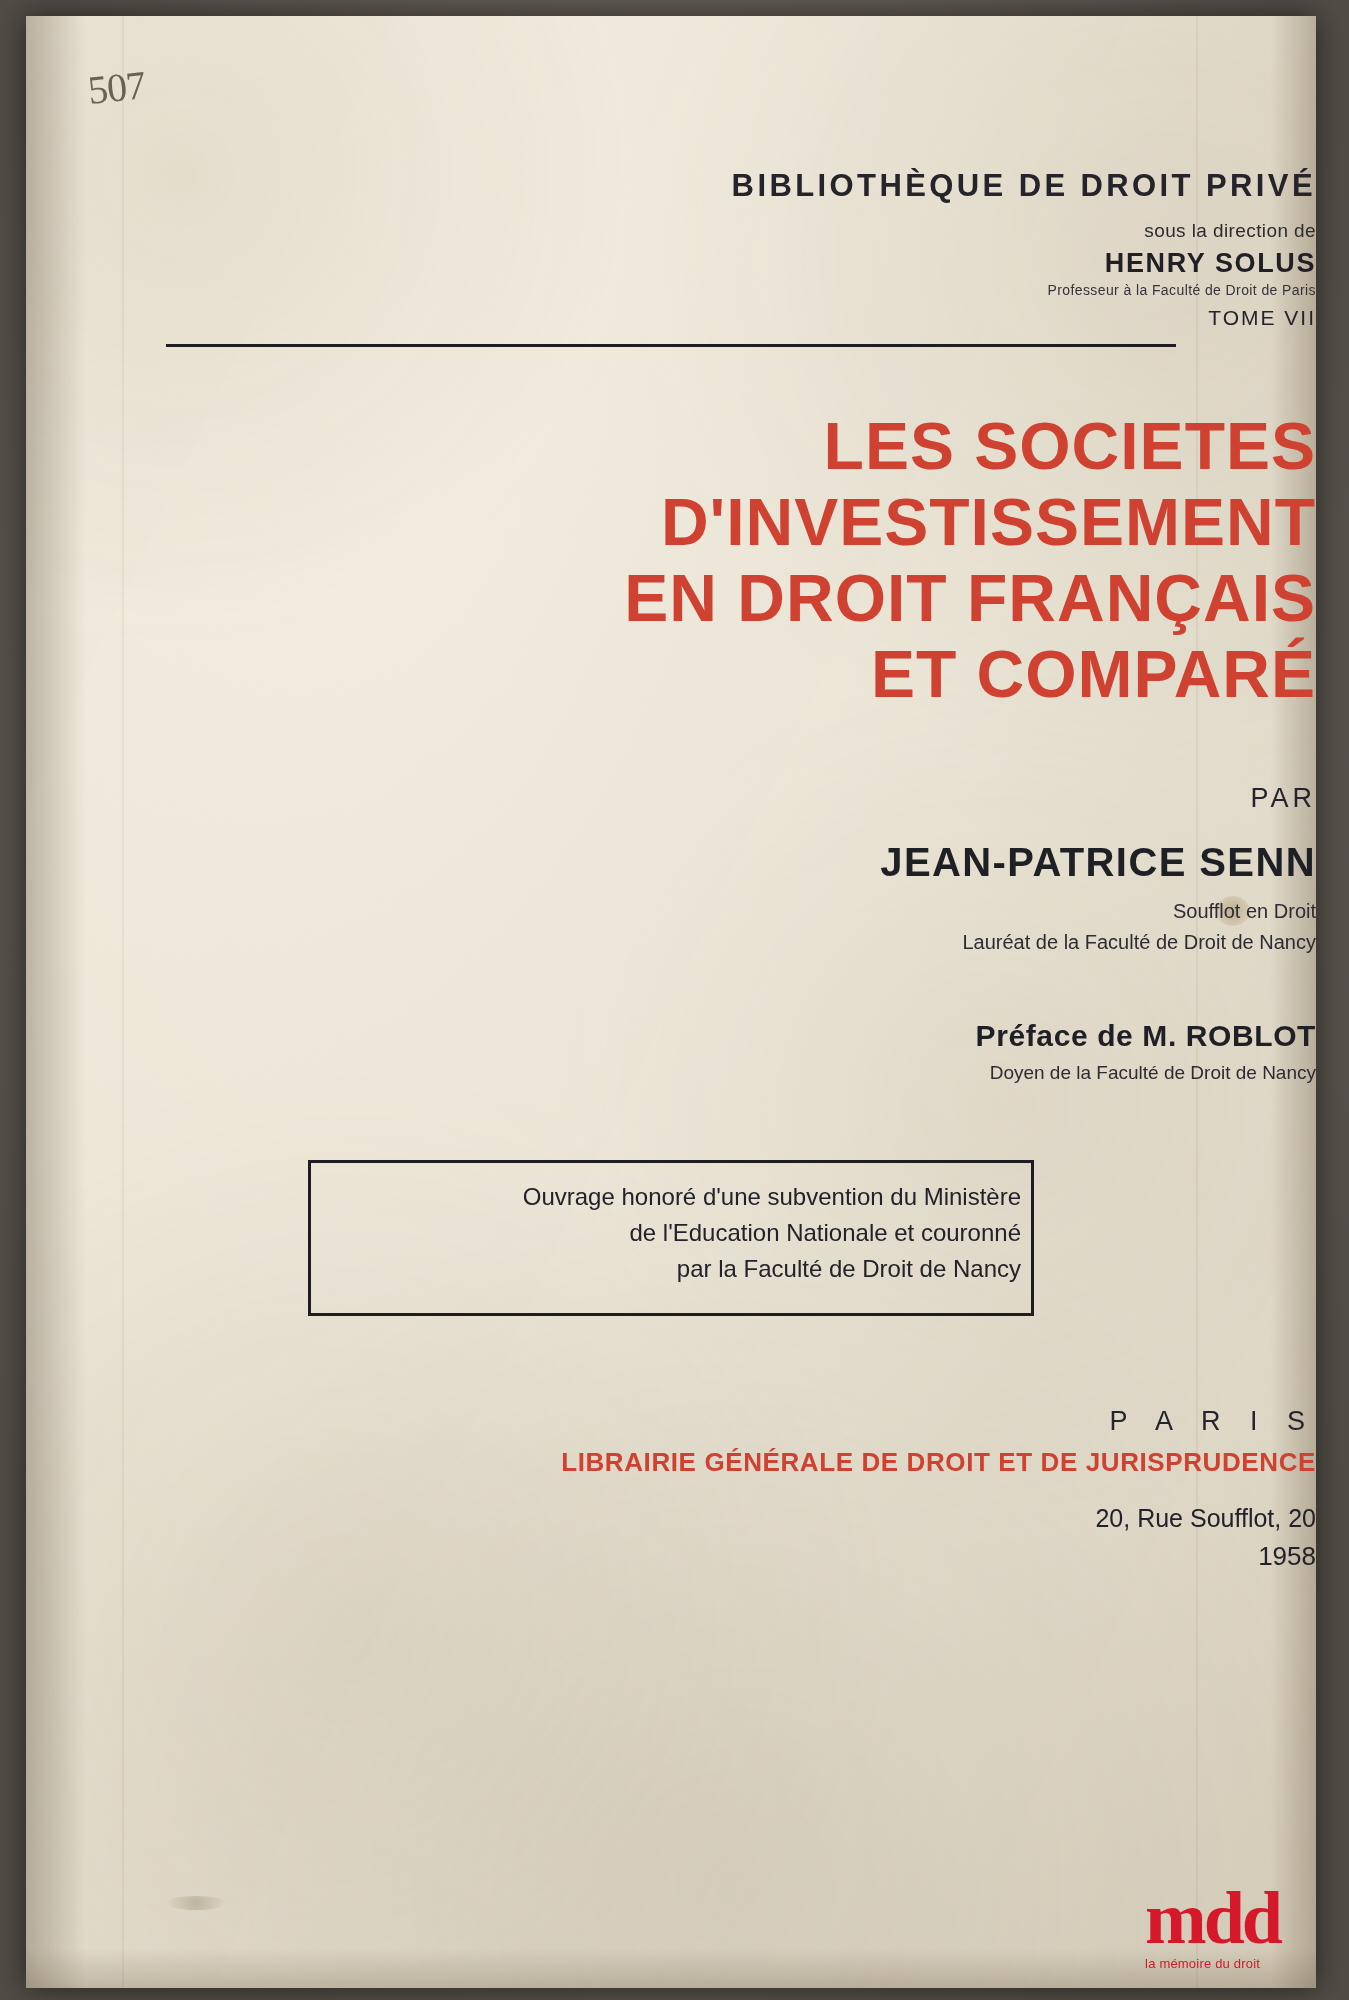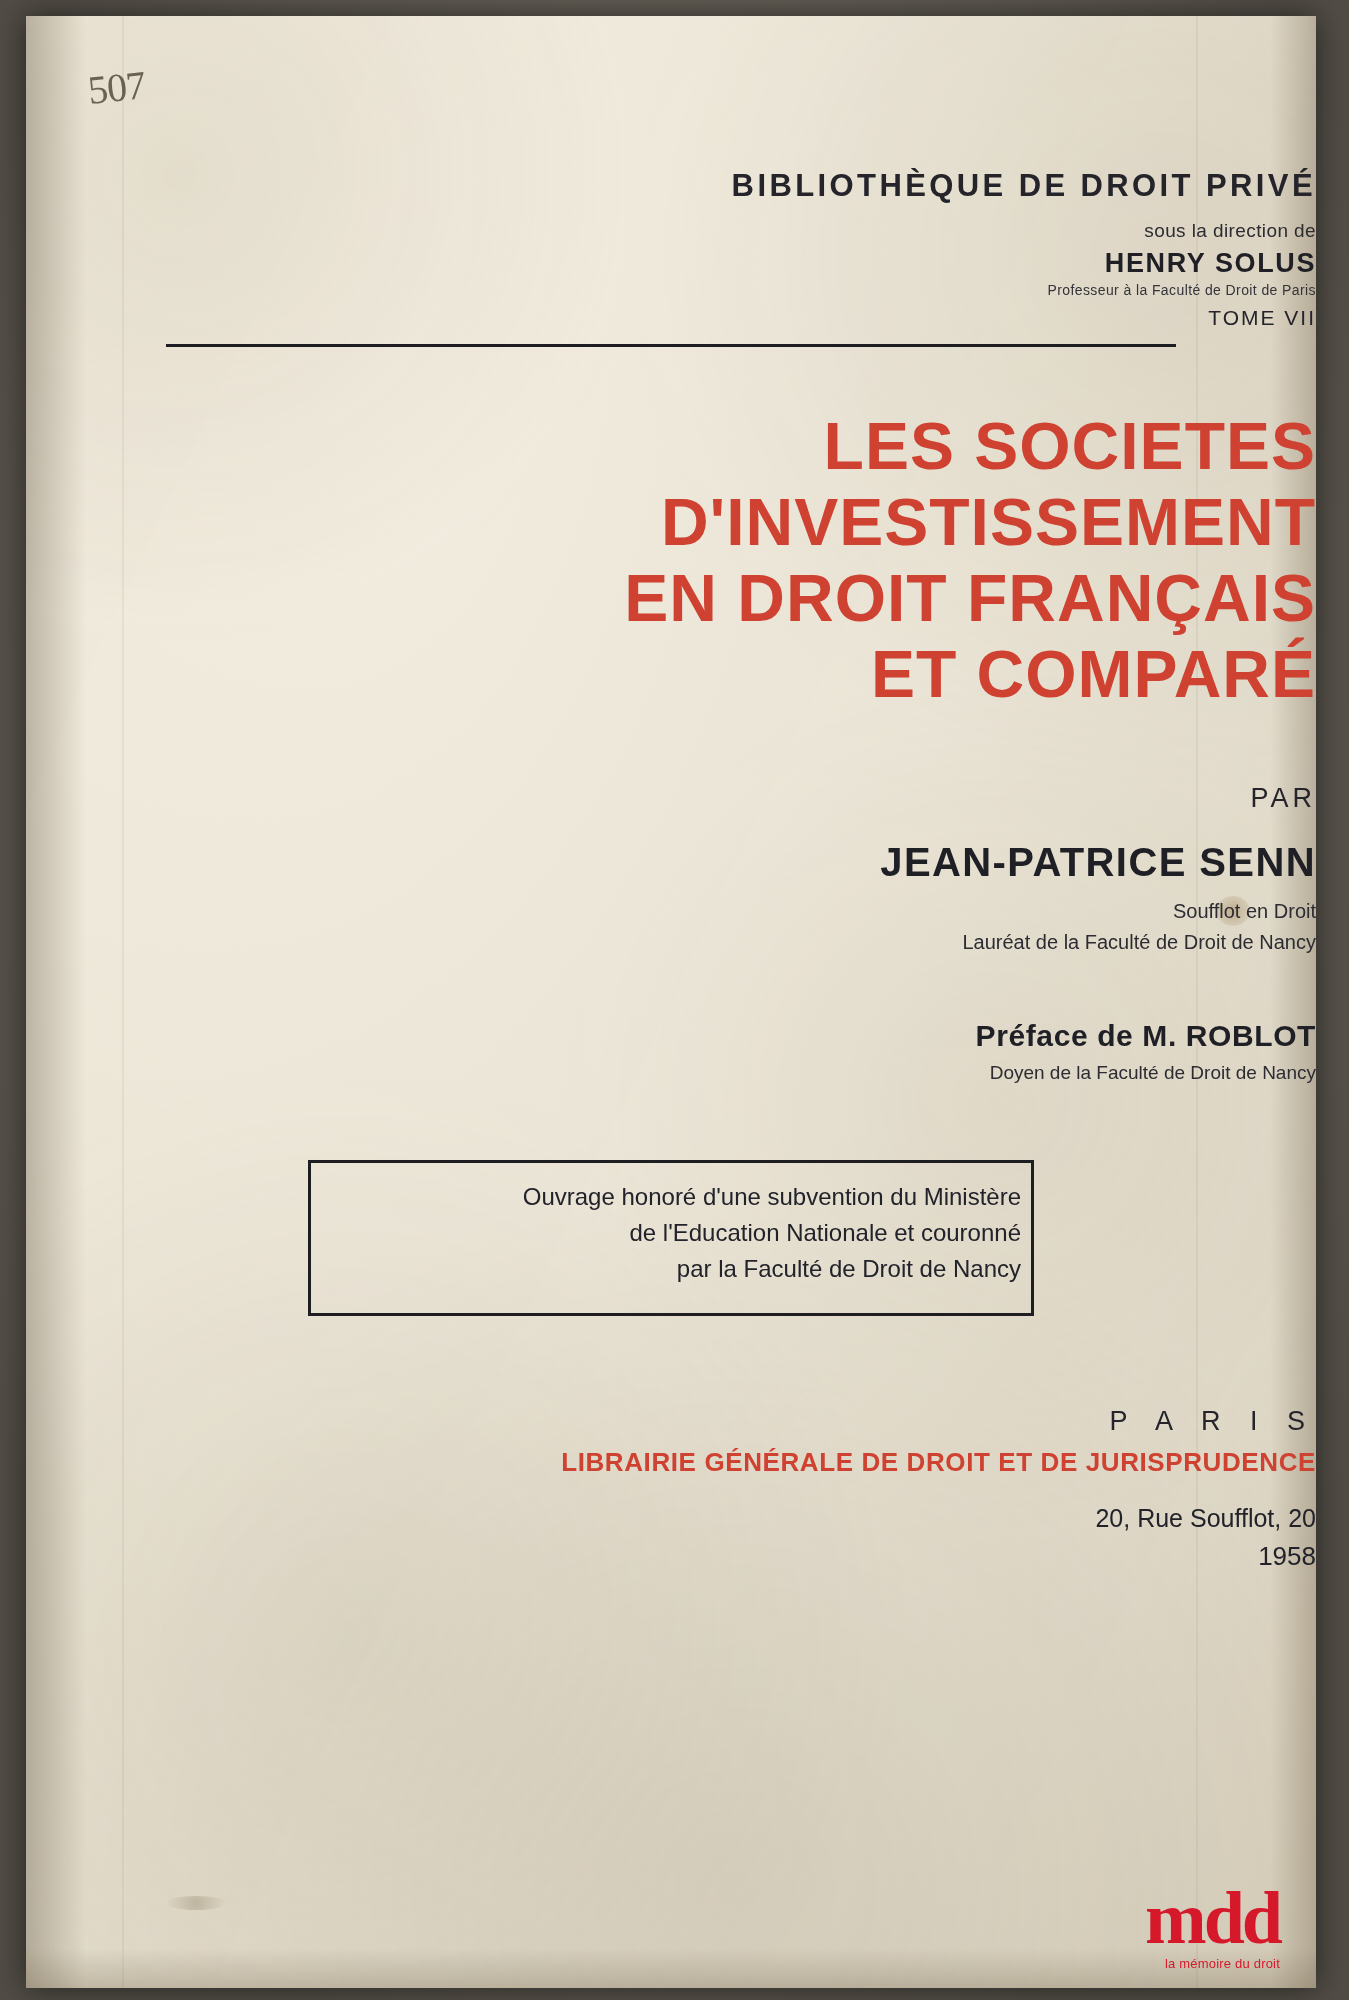--- a/index.html
+++ b/index.html
@@ -228,21 +228,21 @@
     margin-top: 8px;
     font-size: 26px;
     color: #22222a;
   }
 
   
   .logo {
     position: absolute;
     right: 36px;
     bottom: 18px;
-    text-align: right;
+    text-align: left;
     line-height: 1;
   }
   .logo-mark {
     font-family: "Liberation Serif", serif;
     font-size: 74px;
     font-weight: bold;
     color: #d6182b;
     letter-spacing: -3px;
     display: block;
   }

